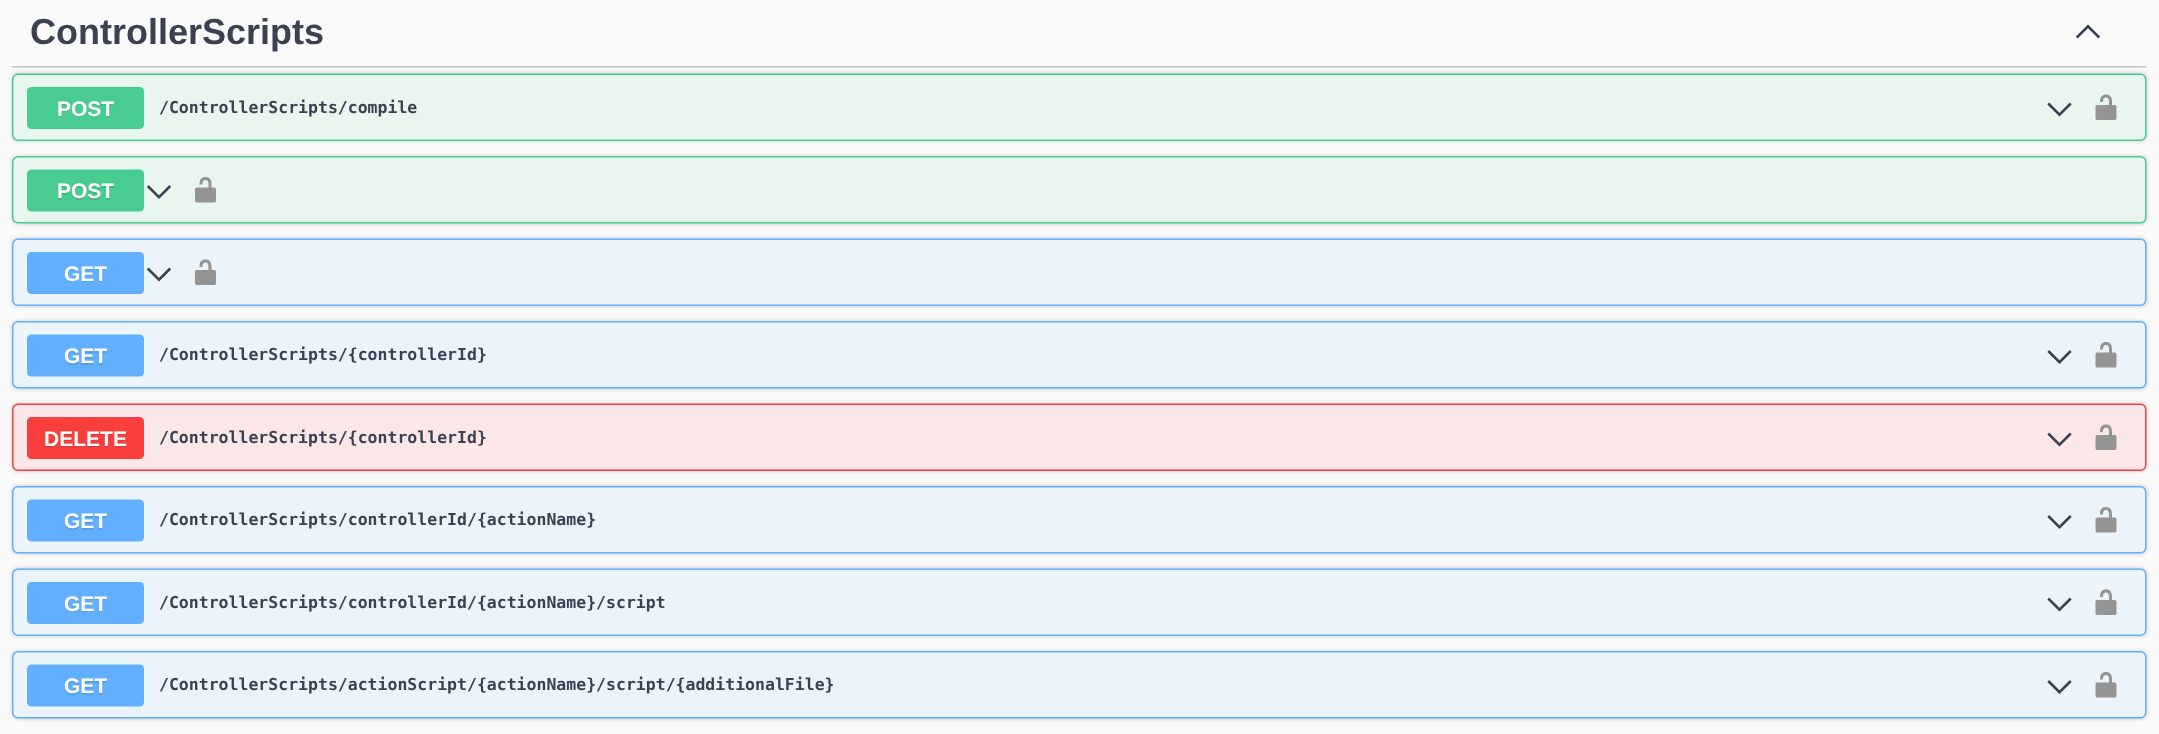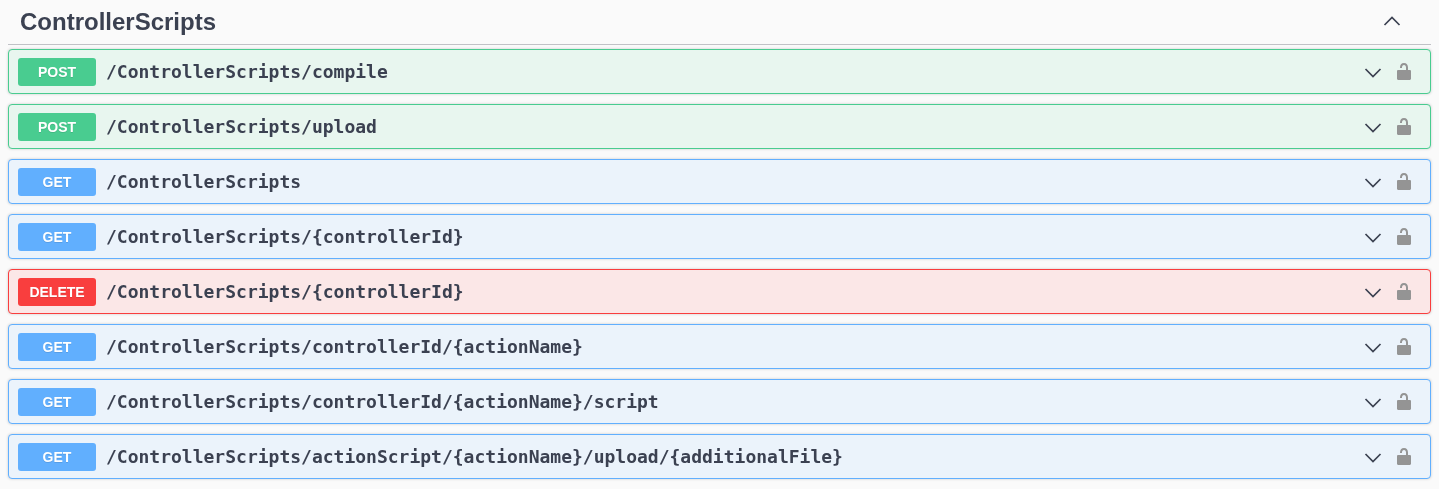--- a/index.html
+++ b/index.html
@@ -63,21 +63,21 @@
     font-size: 14px;
     font-weight: 700;
     text-align: center;
     text-shadow: 0 1px 0 rgba(0,0,0,.1);
     font-family: "Liberation Sans", sans-serif;
   }
   .operation-path {
     flex: 1;
     margin-left: 10px;
     font-family: "DejaVu Sans Mono", "Liberation Mono", monospace;
-    font-size: 18px;
+    font-size: 11px;
     font-weight: 700;
     color: #3b4151;
     letter-spacing: 0;
     white-space: nowrap;
     overflow: hidden;
   }
   .row-controls {
     display: flex;
     align-items: center;
     gap: 11px;
@@ -117,41 +117,39 @@
                      s2,1.115,2,2.6V8H4.2C3.537,8,3,8.537,3,9.2v7.6C3,17.463,3.537,18,4.2,18h11.6
                      c0.663,0,1.2-0.537,1.2-1.2V9.2C17,8.537,16.463,8,15.8,8z"></path>
           </svg>
         </button>
       </div>
     </div>
   </div>
       <div class="opblock" style="--accent: #49cc90; --bg: #e8f6ef;">
     <div class="opblock-summary">
       <span class="method-badge">POST</span>
-      <span class="operation-path">/ControllerScripts/upload</span>
-      <div class="row-controls">
-        <button class="icon-btn">
-          <svg width="20" height="20" viewBox="0 0 20 20">
-            <polyline class="chevron" points="2.5,7 10,14.5 17.5,7"></polyline>
-          </svg>
-        </button>
-        <button class="icon-btn">
-          <svg class="lock-svg" width="20" height="20" viewBox="0 0 20 20">
-            <path d="M15.8,8H14V5.6C14,2.703,12.665,1,10,1S6,2.703,6,5.6V6h2V5.6C8,4.115,8.715,3,10,3
-                     s2,1.115,2,2.6V8H4.2C3.537,8,3,8.537,3,9.2v7.6C3,17.463,3.537,18,4.2,18h11.6
-                     c0.663,0,1.2-0.537,1.2-1.2V9.2C17,8.537,16.463,8,15.8,8z"></path>
-          </svg>
-        </button>
-      </div>
-    </div>
-  </div>
-      <div class="opblock" style="--accent: #61affe; --bg: #ebf3fb;">
-    <div class="opblock-summary">
-      <span class="method-badge">GET</span>
-      <span class="operation-path">/ControllerScripts</span>
+      <div class="row-controls">
+        <button class="icon-btn">
+          <svg width="20" height="20" viewBox="0 0 20 20">
+            <polyline class="chevron" points="2.5,7 10,14.5 17.5,7"></polyline>
+          </svg>
+        </button>
+        <button class="icon-btn">
+          <svg class="lock-svg" width="20" height="20" viewBox="0 0 20 20">
+            <path d="M15.8,8H14V5.6C14,2.703,12.665,1,10,1S6,2.703,6,5.6V6h2V5.6C8,4.115,8.715,3,10,3
+                     s2,1.115,2,2.6V8H4.2C3.537,8,3,8.537,3,9.2v7.6C3,17.463,3.537,18,4.2,18h11.6
+                     c0.663,0,1.2-0.537,1.2-1.2V9.2C17,8.537,16.463,8,15.8,8z"></path>
+          </svg>
+        </button>
+      </div>
+    </div>
+  </div>
+      <div class="opblock" style="--accent: #61affe; --bg: #ebf3fb;">
+    <div class="opblock-summary">
+      <span class="method-badge">GET</span>
       <div class="row-controls">
         <button class="icon-btn">
           <svg width="20" height="20" viewBox="0 0 20 20">
             <polyline class="chevron" points="2.5,7 10,14.5 17.5,7"></polyline>
           </svg>
         </button>
         <button class="icon-btn">
           <svg class="lock-svg" width="20" height="20" viewBox="0 0 20 20">
             <path d="M15.8,8H14V5.6C14,2.703,12.665,1,10,1S6,2.703,6,5.6V6h2V5.6C8,4.115,8.715,3,10,3
                      s2,1.115,2,2.6V8H4.2C3.537,8,3,8.537,3,9.2v7.6C3,17.463,3.537,18,4.2,18h11.6
@@ -237,21 +235,21 @@
                      s2,1.115,2,2.6V8H4.2C3.537,8,3,8.537,3,9.2v7.6C3,17.463,3.537,18,4.2,18h11.6
                      c0.663,0,1.2-0.537,1.2-1.2V9.2C17,8.537,16.463,8,15.8,8z"></path>
           </svg>
         </button>
       </div>
     </div>
   </div>
       <div class="opblock" style="--accent: #61affe; --bg: #ebf3fb;">
     <div class="opblock-summary">
       <span class="method-badge">GET</span>
-      <span class="operation-path">/ControllerScripts/actionScript/{actionName}/upload/{additionalFile}</span>
+      <span class="operation-path">/ControllerScripts/actionScript/{actionName}/script/{additionalFile}</span>
       <div class="row-controls">
         <button class="icon-btn">
           <svg width="20" height="20" viewBox="0 0 20 20">
             <polyline class="chevron" points="2.5,7 10,14.5 17.5,7"></polyline>
           </svg>
         </button>
         <button class="icon-btn">
           <svg class="lock-svg" width="20" height="20" viewBox="0 0 20 20">
             <path d="M15.8,8H14V5.6C14,2.703,12.665,1,10,1S6,2.703,6,5.6V6h2V5.6C8,4.115,8.715,3,10,3
                      s2,1.115,2,2.6V8H4.2C3.537,8,3,8.537,3,9.2v7.6C3,17.463,3.537,18,4.2,18h11.6

